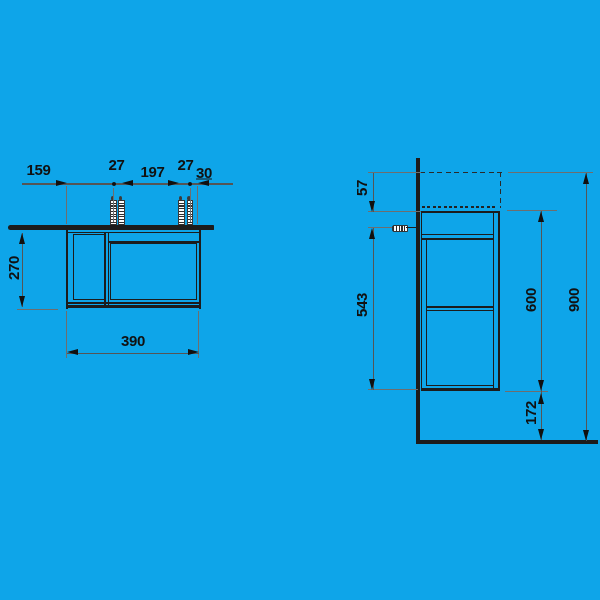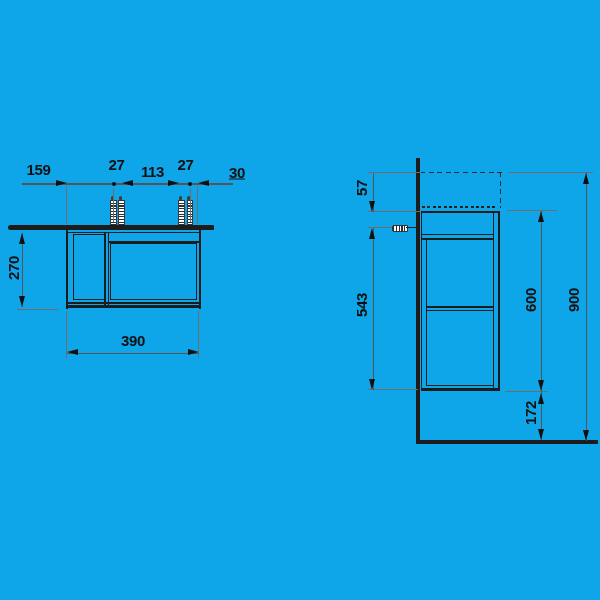--- a/index.html
+++ b/index.html
@@ -68,23 +68,23 @@
     <div class="dot" style="left:187.7px;top:181.7px;"></div>
     <div class="arr l" style="left:198px;top:180.4px;"></div>
 
     <div class="thin" style="left:66.3px;top:186px;width:1.1px;height:38px;"></div>
     <div class="thin" style="left:197.4px;top:186px;width:1.1px;height:38px;"></div>
     <div class="thin" style="left:113.3px;top:187.5px;width:1.1px;height:34px;"></div>
     <div class="thin" style="left:189.5px;top:187.5px;width:1.1px;height:34px;"></div>
 
     <div class="lbl" style="left:38.5px;top:168.5px;">159</div>
     <div class="lbl" style="left:116.5px;top:164px;">27</div>
-    <div class="lbl" style="left:152.5px;top:170.5px;">113</div>
+    <div class="lbl" style="left:152.5px;top:170.5px;">197</div>
     <div class="lbl" style="left:185.5px;top:164px;">27</div>
-    <div class="lbl" style="left:237px;top:171.5px;text-decoration:underline;">30</div>
+    <div class="lbl" style="left:204px;top:171.5px;text-decoration:underline;">30</div>
 
     <div class="dimline" style="left:22px;top:233px;width:1.2px;height:74px;"></div>
     <div class="arr u" style="left:18.9px;top:233px;"></div>
     <div class="arr d" style="left:18.9px;top:296px;"></div>
     <div class="thin" style="left:16.5px;top:308.6px;width:41px;height:1.1px;"></div>
     <div class="lblv" style="left:12.5px;top:267.5px;">270</div>
 
     <div class="thin" style="left:66.3px;top:310.5px;width:1.1px;height:47.5px;"></div>
     <div class="thin" style="left:197.9px;top:310.5px;width:1.1px;height:47.5px;"></div>
     <div class="dimline" style="left:67px;top:352.5px;width:131.8px;height:1.2px;"></div>

